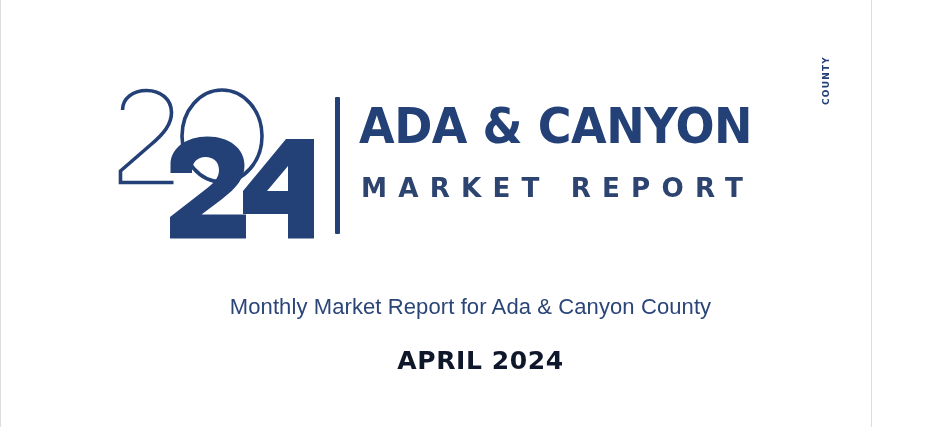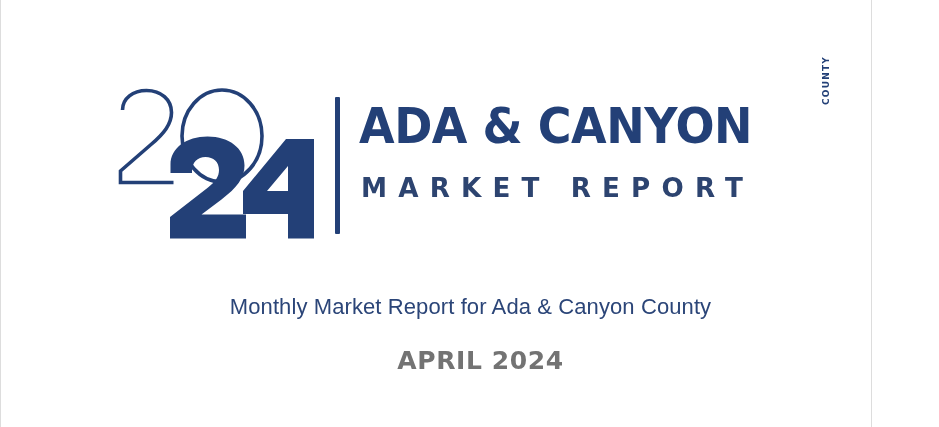--- a/index.html
+++ b/index.html
@@ -129,21 +129,21 @@
     font-weight: 400;
     color: #2b4578;
     letter-spacing: 0.1px;
   }
   .caption-date {
     margin: 24px 0 0 0;
     font-family: "DejaVu Sans", sans-serif;
     font-size: 25px;
     line-height: 30px;
     font-weight: bold;
-    color: #737373;
+    color: #0f172a;
     letter-spacing: 0.6px;
     padding-left: 20px;
   }
 </style>
 </head>
 <body>
 
 <div class="page">
 
   <div class="logo-lockup">

